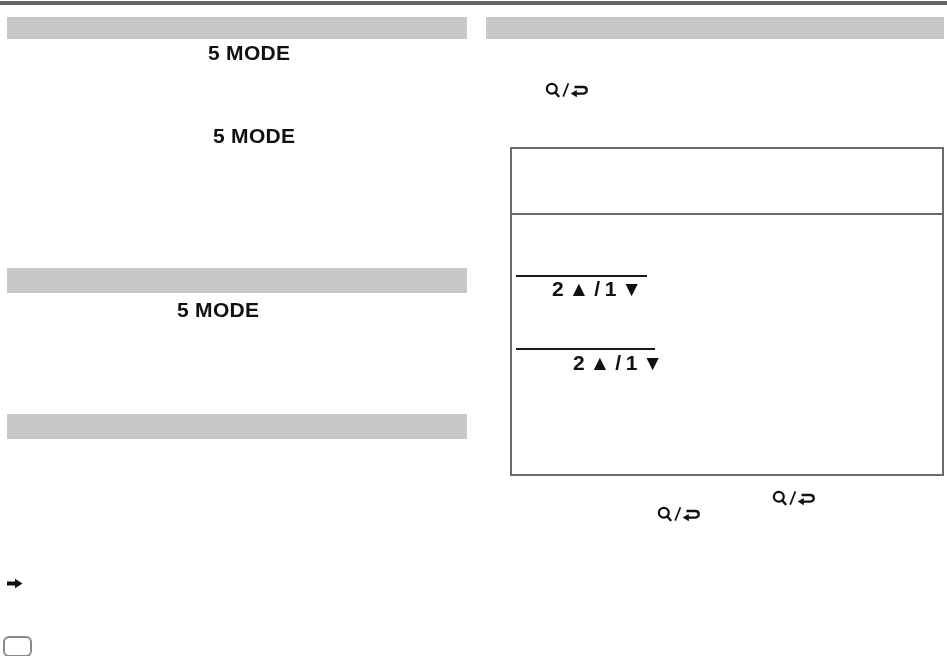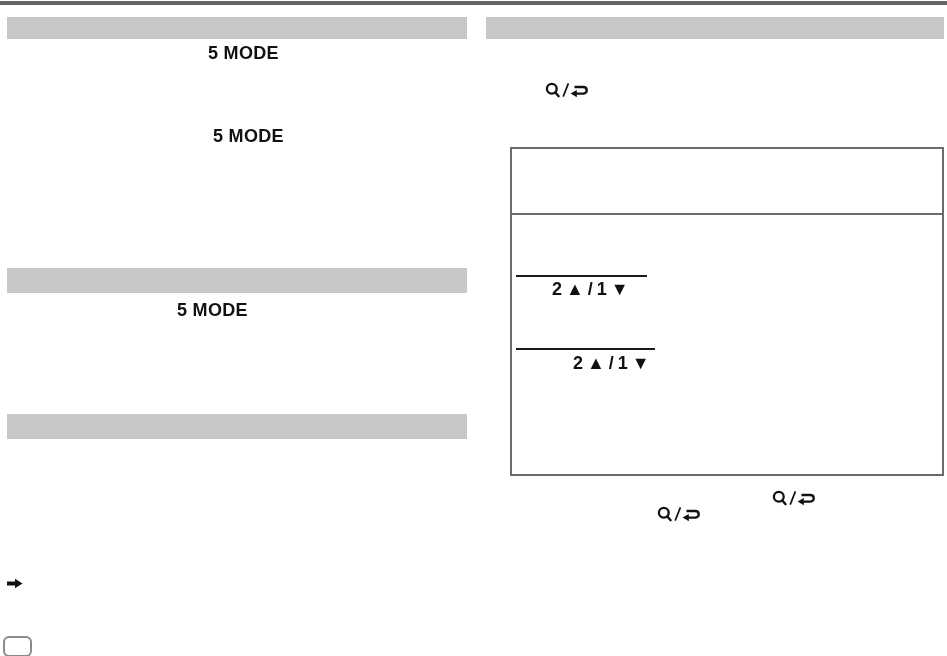--- a/index.html
+++ b/index.html
@@ -7,21 +7,21 @@
     position:relative;width:947px;height:656px;background:#fff;overflow:hidden;
     font-family:"Liberation Sans",sans-serif;color:#111;
   }
   .top-rule{position:absolute;left:0;top:1px;width:947px;height:4px;background:#666;}
   .section-bar{position:absolute;height:22px;background:#c8c8c8;}
   .bar-l1{left:7px;top:17px;width:460px;}
   .bar-l2{left:7px;top:268px;width:460px;height:25px;}
   .bar-l3{left:7px;top:414px;width:460px;height:25px;}
   .bar-r1{left:486px;top:17px;width:458px;}
   .bold-label{
-    position:absolute;font-size:18px;font-weight:bold;line-height:16px;
+    position:absolute;font-size:21px;font-weight:bold;line-height:16px;
     letter-spacing:0.3px;white-space:nowrap;color:#111;
   }
   .mode-1{left:208px;top:45px;}
   .mode-2{left:213px;top:128px;}
   .mode-3{left:177px;top:302px;}
   .key-label{letter-spacing:-0.5px;}
   .key-1{left:552px;top:281px;}
   .key-2{left:573px;top:355px;}
   .overline{position:absolute;height:2px;background:#1a1a1a;}
   .ovl-1{left:516px;top:275px;width:131px;}

